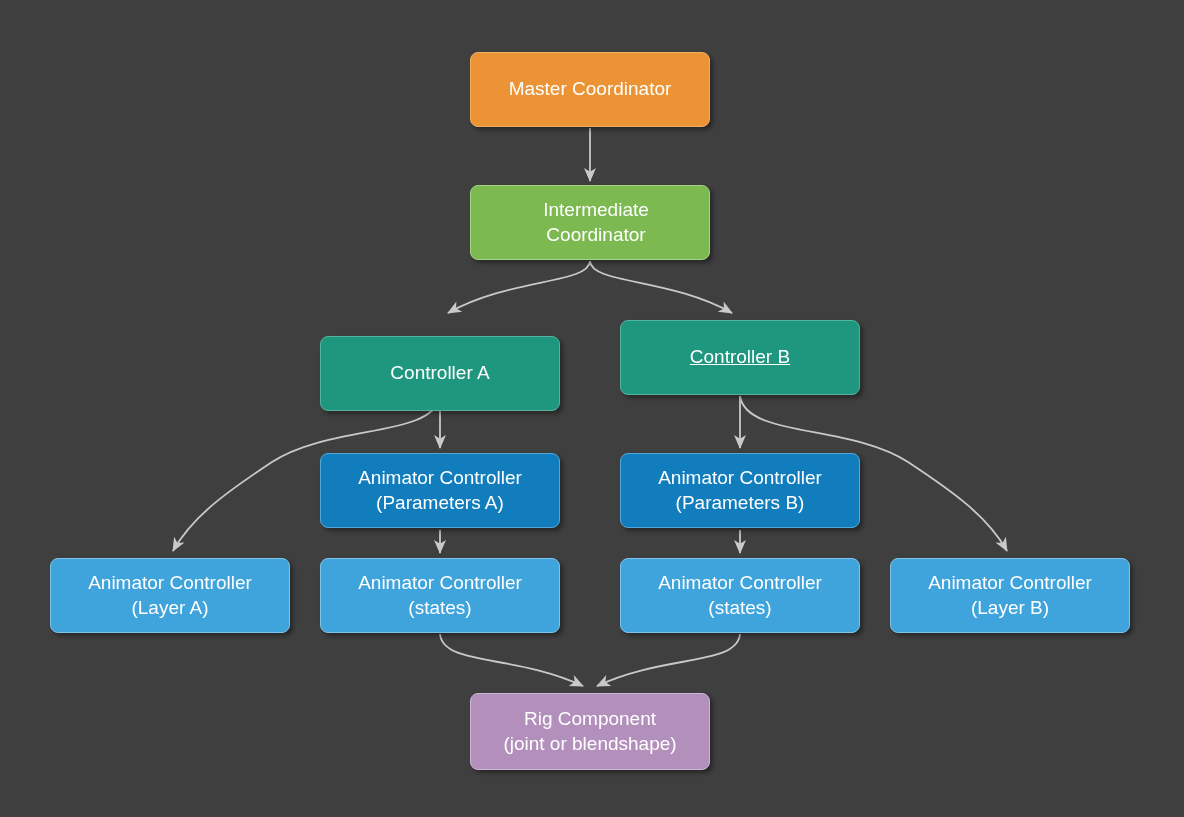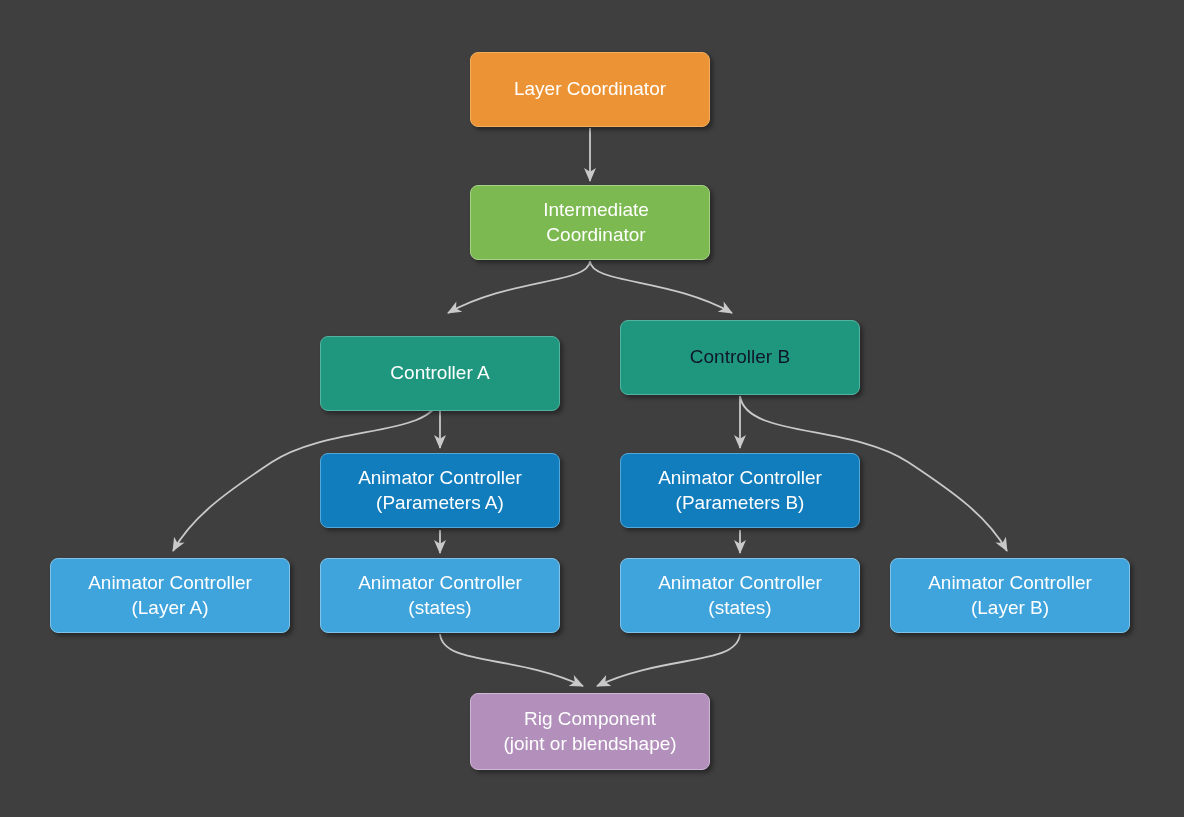--- a/index.html
+++ b/index.html
@@ -83,31 +83,31 @@
     <path class="edge" d="M 440 396 C 434 438, 330 424, 272 462 C 225 493, 192 517, 173 551" marker-end="url(#arrowhead)" stroke="#c9c9c9"></path>
     <path class="edge" d="M 740 396 L 740 448" marker-end="url(#arrowhead)" stroke="#c9c9c9"></path>
     <path class="edge" d="M 740 396 C 746 438, 850 424, 908 462 C 955 493, 988 517, 1007 551" marker-end="url(#arrowhead)" stroke="#c9c9c9"></path>
     <path class="edge" d="M 440 530 L 440 553" marker-end="url(#arrowhead)" stroke="#c9c9c9"></path>
     <path class="edge" d="M 740 530 L 740 553" marker-end="url(#arrowhead)" stroke="#c9c9c9"></path>
     <path class="edge" d="M 440 634 C 443 666, 515 654, 583 686" marker-end="url(#arrowhead)" stroke="#c9c9c9"></path>
     <path class="edge" d="M 740 634 C 737 666, 665 654, 597 686" marker-end="url(#arrowhead)" stroke="#c9c9c9"></path>
   </svg>
 
   <div class="node pos-master" style="background: rgb(236, 148, 53); border-color: rgb(242, 174, 93);">
-    <span class="label" style="color: rgb(255, 255, 255);">Layer Coordinator</span>
+    <span class="label" style="color: rgb(255, 255, 255);">Master Coordinator</span>
   </div>
   <div class="node pos-intermediate" style="background: rgb(124, 185, 80); border-color: rgb(166, 210, 133);">
     <span class="label" style="color: rgb(255, 255, 255); margin-left: 12px;">Intermediate
 Coordinator</span>
   </div>
   <div class="node pos-controller-a" style="background: rgb(31, 151, 127); border-color: rgb(84, 179, 160);">
     <span class="label" style="color: rgb(255, 255, 255);">Controller A</span>
   </div>
   <div class="node pos-controller-b" style="background: rgb(31, 151, 127); border-color: rgb(84, 179, 160);">
-    <span class="label" style="color: #0f172a;">Controller B</span>
+    <span class="label" style="color: #ffffff; text-decoration: underline;">Controller B</span>
   </div>
   <div class="node pos-params-a" style="background: rgb(18, 125, 189); border-color: rgb(83, 168, 216);">
     <span class="label" style="color: rgb(255, 255, 255);">Animator Controller
 (Parameters A)</span>
   </div>
   <div class="node pos-params-b" style="background: rgb(18, 125, 189); border-color: rgb(83, 168, 216);">
     <span class="label" style="color: rgb(255, 255, 255);">Animator Controller
 (Parameters B)</span>
   </div>
   <div class="node pos-layer-a" style="background: rgb(63, 163, 220); border-color: rgb(127, 196, 232);">

